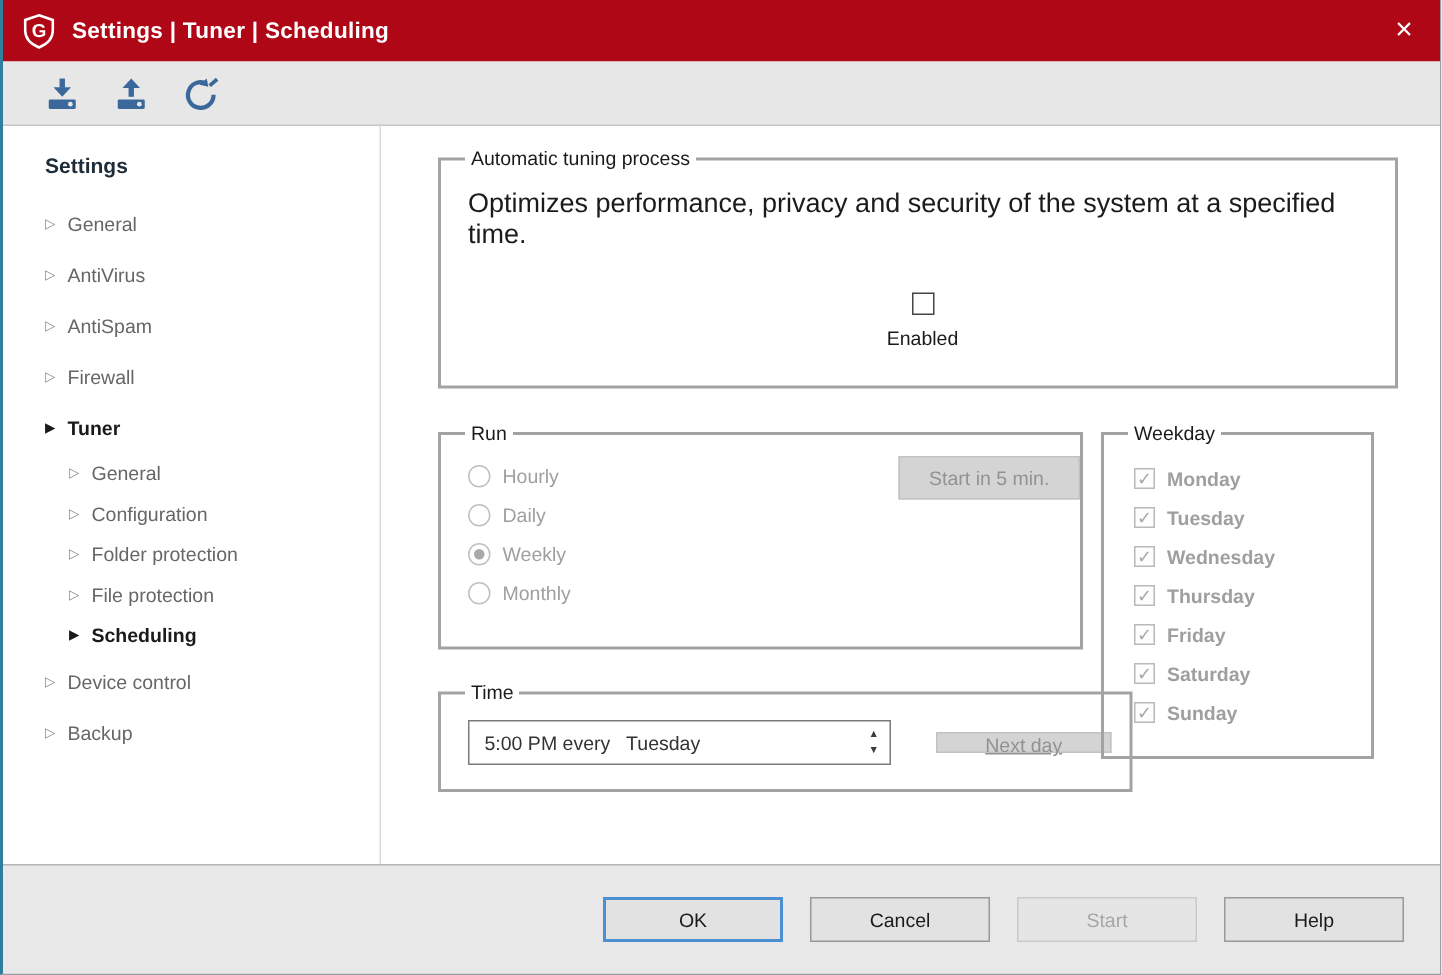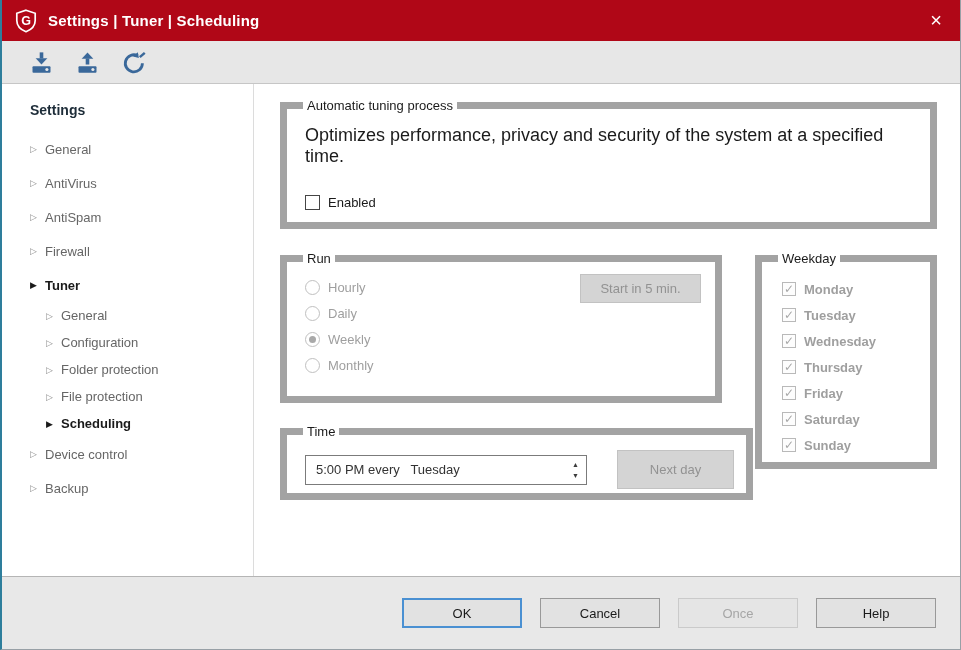--- a/index.html
+++ b/index.html
@@ -40,55 +40,55 @@
   .side-header{font-size:14px;font-weight:bold;color:#1d2c38;margin-bottom:14px;}
   .nav-item{display:flex;align-items:center;height:34px;color:#666;font-size:13px;cursor:pointer;}
   .nav-item.sub{height:27px;padding-left:16px;}
   .nav-item .tri{width:15px;font-size:9px;color:#8f8f8f;flex:0 0 15px;}
   .nav-item .tri::before{content:"▷";}
   .nav-item.active{color:#1a1a1a;font-weight:bold;}
   .nav-item.active .tri{color:#1a1a1a;}
   .nav-item.active .tri::before{content:"▶";}
   
   .content{flex:1;padding:14px 28px 0 26px;background:#fff;}
-  fieldset.group{border:7px solid #a3a3a3;padding:4px 12px 4px 12px;}
+  fieldset.group{border:2px solid #a3a3a3;padding:4px 12px 16px 12px;margin-left:12px;}
   fieldset.group legend{font-size:13px;color:#1b1b1b;padding:0 4px;margin-left:4px;}
   .desc{font-size:18px;color:#1b1b1b;margin:8px 0 0 6px;}
-  .enabled-row{margin-top:28px;margin-left:6px;margin-bottom:8px;}
+  .enabled-row{margin-top:28px;margin-left:6px;margin-bottom:8px;flex-direction:column;}
   .check-row{display:flex;align-items:center;gap:8px;cursor:pointer;}
   .checkbox{width:15px;height:15px;border:1px solid #454545;background:#fff;flex:0 0 15px;
     display:flex;align-items:center;justify-content:center;}
   .check-label{font-size:13px;color:#1a1a1a;}
   .row2{display:flex;margin-top:22px;align-items:flex-start;}
   .col-left{width:442px;flex:0 0 442px;}
   .group-run{position:relative;height:152px;}
   .radio-list{margin:4px 0 0 6px;}
   .radio-row{display:flex;align-items:center;gap:8px;height:26px;cursor:default;}
   .radio{width:15px;height:15px;border:1px solid #c0c0c0;border-radius:50%;background:#fff;
     flex:0 0 15px;display:flex;align-items:center;justify-content:center;}
   .radio-row.selected .radio::before{content:"";width:7px;height:7px;border-radius:50%;background:#a9a9a9;}
   .radio-label{font-size:13px;color:#9f9f9f;}
   .gray-btn{
     background:#d4d4d4;border:1px solid #c2c2c2;color:#929292;font-size:13px;
     font-family:inherit;cursor:default;
   }
-  .start-btn{position:absolute;top:8px;right:14px;width:121px;height:29px;}
+  .start-btn{position:absolute;top:8px;right:0;width:121px;height:29px;}
   .group-time{margin-top:21px;padding-bottom:13px;}
   .time-row{display:flex;align-items:center;margin:7px 0 0 6px;}
   .spinbox{
     width:282px;height:30px;border:1px solid #7b7b7b;background:#fff;position:relative;
     display:flex;align-items:center;
   }
   .spin-value{font-size:13px;color:#333;padding-left:10px;white-space:pre;}
   .spin-arrows{position:absolute;right:7px;top:0;height:100%;display:flex;flex-direction:column;
     justify-content:center;gap:4px;}
   .spin-arrows .up::before{content:"▲";}
   .spin-arrows .down::before{content:"▼";}
   .spin-arrows span{font-size:7px;line-height:7px;color:#3c3c3c;cursor:pointer;}
-  .next-btn{width:117px;height:39px;margin-left:30px;}
+  .next-btn{width:117px;height:14px;margin-left:30px;text-decoration:underline;}
   .group-weekday{width:182px;margin-left:33px;padding:4px 10px 14px 12px;}
   .check-list{margin:6px 0 0 8px;}
   .group-weekday .check-row{height:26px;gap:8px;font-weight:bold;}
   .group-weekday .checkbox{width:14px;height:14px;border:1px solid #b9b9b9;background:#fdfdfd;flex:0 0 14px;}
   .check-row.checked .checkbox::before{content:"✓";font-size:12px;line-height:12px;color:#a8a8a8;}
   .group-weekday .check-label{color:#9f9f9f;}
   
   .footer{
     height:73px;flex:0 0 73px;background:#e8e8e8;border-top:1px solid #b5b5b5;
     display:flex;align-items:center;justify-content:flex-end;padding-right:24px;gap:18px;
@@ -319,18 +319,18 @@
 
     </main>
   </div>
 
   <footer class="footer">
 
       <button class="footer-btn default">OK</button>
 
       <button class="footer-btn normal">Cancel</button>
 
-      <button class="footer-btn disabled">Once</button>
+      <button class="footer-btn disabled">Start</button>
 
       <button class="footer-btn normal">Help</button>
     </footer>
 
 </div>
 
 </body></html>

